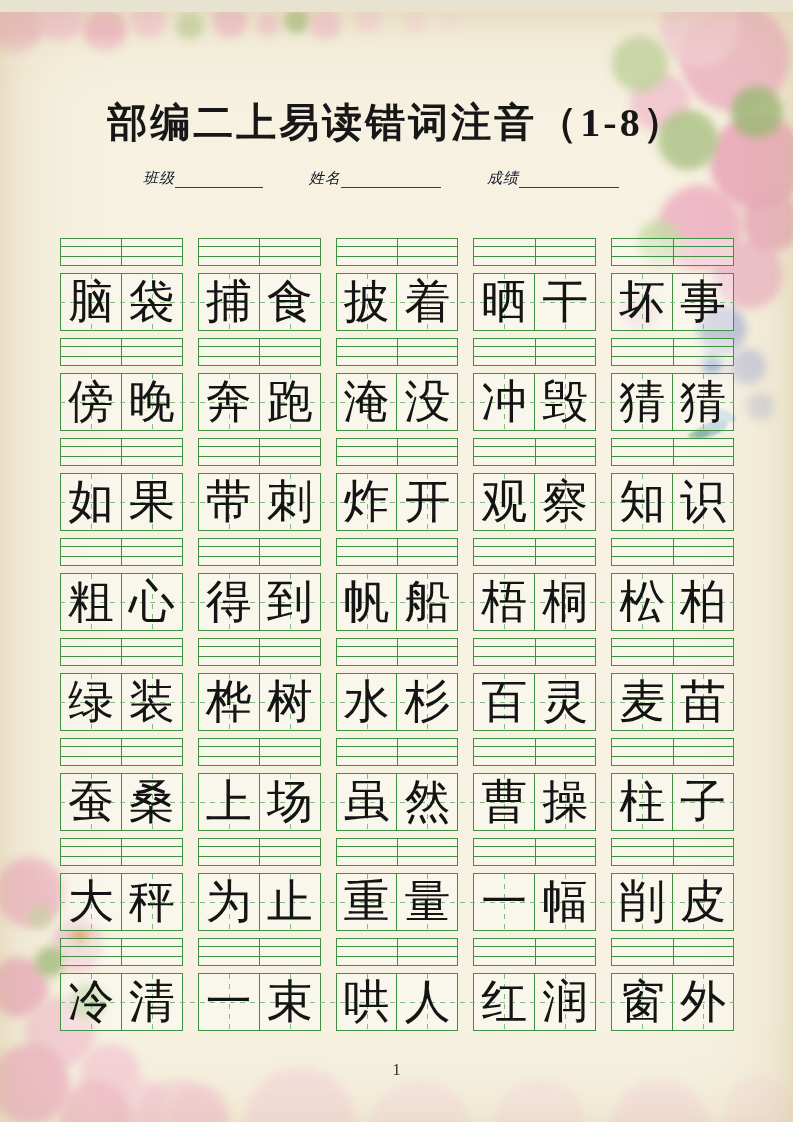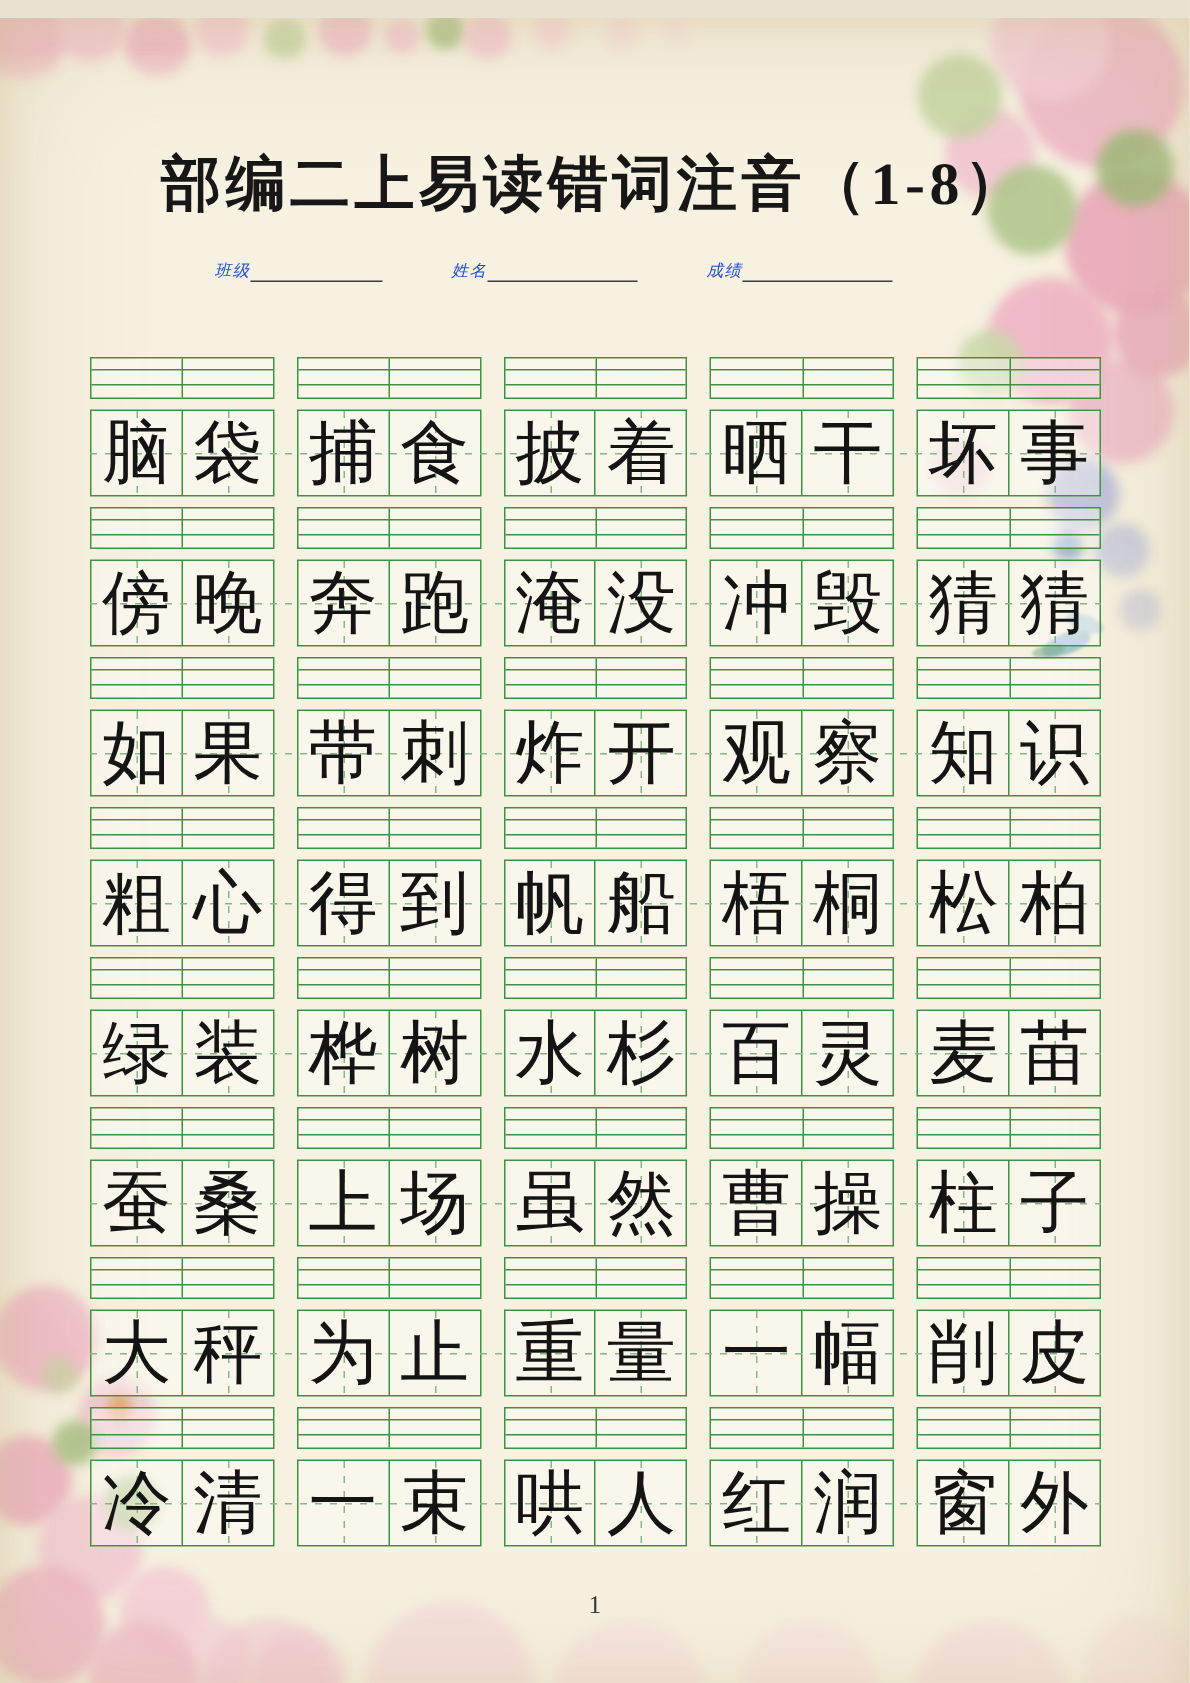--- a/index.html
+++ b/index.html
@@ -38,21 +38,21 @@
     margin:82px 20px 0;
     text-align:center;
     font-size:40px;font-weight:700;color:#171717;
     letter-spacing:3px;line-height:58px;
     font-family:"Liberation Serif","DejaVu Serif",serif;
   }
   .fields-row{
     position:relative;z-index:5;
     display:flex;align-items:flex-end;
     margin:14px 0 0 143px;height:22px;
-    font-size:11px;color:#1d4ed8;
+    font-size:15px;color:#0f172a;
   }
   .field{display:flex;align-items:flex-end;margin-right:46px;}
   .field-label{letter-spacing:1px;font-style:italic;}
   .blank-line{display:inline-block;height:17px;border-bottom:1.5px solid #3a3a3a;}
   .blank-w1{width:88px}.blank-w2{width:100px}.blank-w3{width:100px}
 
   
   .word-grid{
     position:relative;z-index:5;
     width:674px;margin:47px 0 0 60px;

